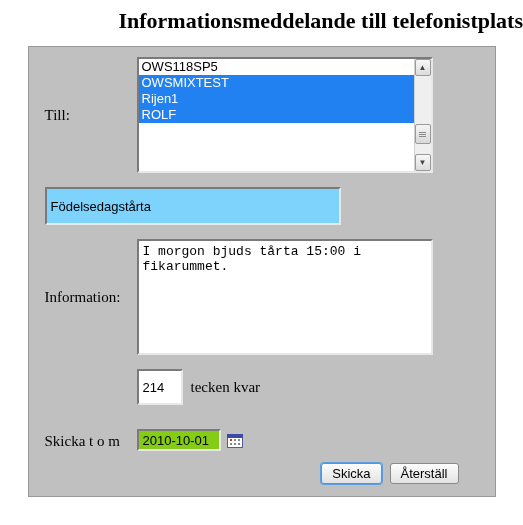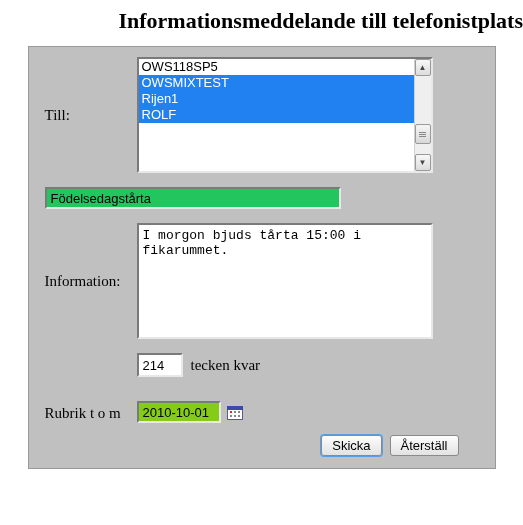--- a/index.html
+++ b/index.html
@@ -104,29 +104,29 @@
   .sb-thumb::after{
     content:"";
     width:7px; height:5px;
     background:
       linear-gradient(#888,#888) 0 0/7px 1px no-repeat,
       linear-gradient(#888,#888) 0 2px/7px 1px no-repeat,
       linear-gradient(#888,#888) 0 4px/7px 1px no-repeat;
   }
   .text-input {
     width: 296px;
-    height: 22px;
+    height: 38px;
     padding: 2px 4px;
     font-family: Arial, sans-serif;
     font-size: 13px;
     border-top: 2px solid #7a7a7a;
     border-left: 2px solid #7a7a7a;
     border-right: 2px solid #e8e8e8;
     border-bottom: 2px solid #e8e8e8;
-    background: #22c55e;
+    background: #7dd3fc;
   }
   .textarea {
     width: 296px;
     height: 116px;
     padding: 3px 4px;
     font-family: "Courier New", monospace;
     font-size: 13px;
     line-height: 15px;
     border-top: 2px solid #7a7a7a;
     border-left: 2px solid #7a7a7a;
@@ -138,21 +138,21 @@
   }
   .counter-row {
     margin-left: 92px;
     display: flex;
     align-items: center;
     gap: 8px;
     margin-bottom: 24px;
   }
   .counter-input {
     width: 46px;
-    height: 24px;
+    height: 36px;
     padding: 2px 4px;
     font-family: Arial, sans-serif;
     font-size: 13px;
     border-top: 2px solid #7a7a7a;
     border-left: 2px solid #7a7a7a;
     border-right: 2px solid #e8e8e8;
     border-bottom: 2px solid #e8e8e8;
     background: #fff;
   }
   .counter-label {
@@ -232,21 +232,21 @@
     <div class="label label-middle">Information:</div>
     <textarea class="textarea" style="">I morgon bjuds tårta 15:00 i fikarummet.</textarea>
   </div>
 
   <div class="counter-row">
     <input class="counter-input" type="text" value="214" style="">
     <span class="counter-label">tecken kvar</span>
   </div>
 
   <div class="row row-center" style="margin-bottom:6px;">
-    <div class="label">Rubrik t o m</div>
+    <div class="label">Skicka t o m</div>
     <input class="date-input" type="text" value="2010-10-01" style="">
     <span class="cal-icon">
       <svg width="16" height="15" viewBox="0 0 16 15">
         <rect x="0.5" y="1.5" width="15" height="13" fill="#fff" stroke="#5a5a9a"></rect>
         <rect x="0.5" y="1.5" width="15" height="3" fill="#3a4aa8" stroke="#3a4aa8"></rect>
         <rect x="3" y="6" width="2" height="2" fill="#c33"></rect>
         <rect x="7" y="6" width="2" height="2" fill="#888"></rect>
         <rect x="11" y="6" width="2" height="2" fill="#888"></rect>
         <rect x="3" y="10" width="2" height="2" fill="#888"></rect>
         <rect x="7" y="10" width="2" height="2" fill="#888"></rect>

